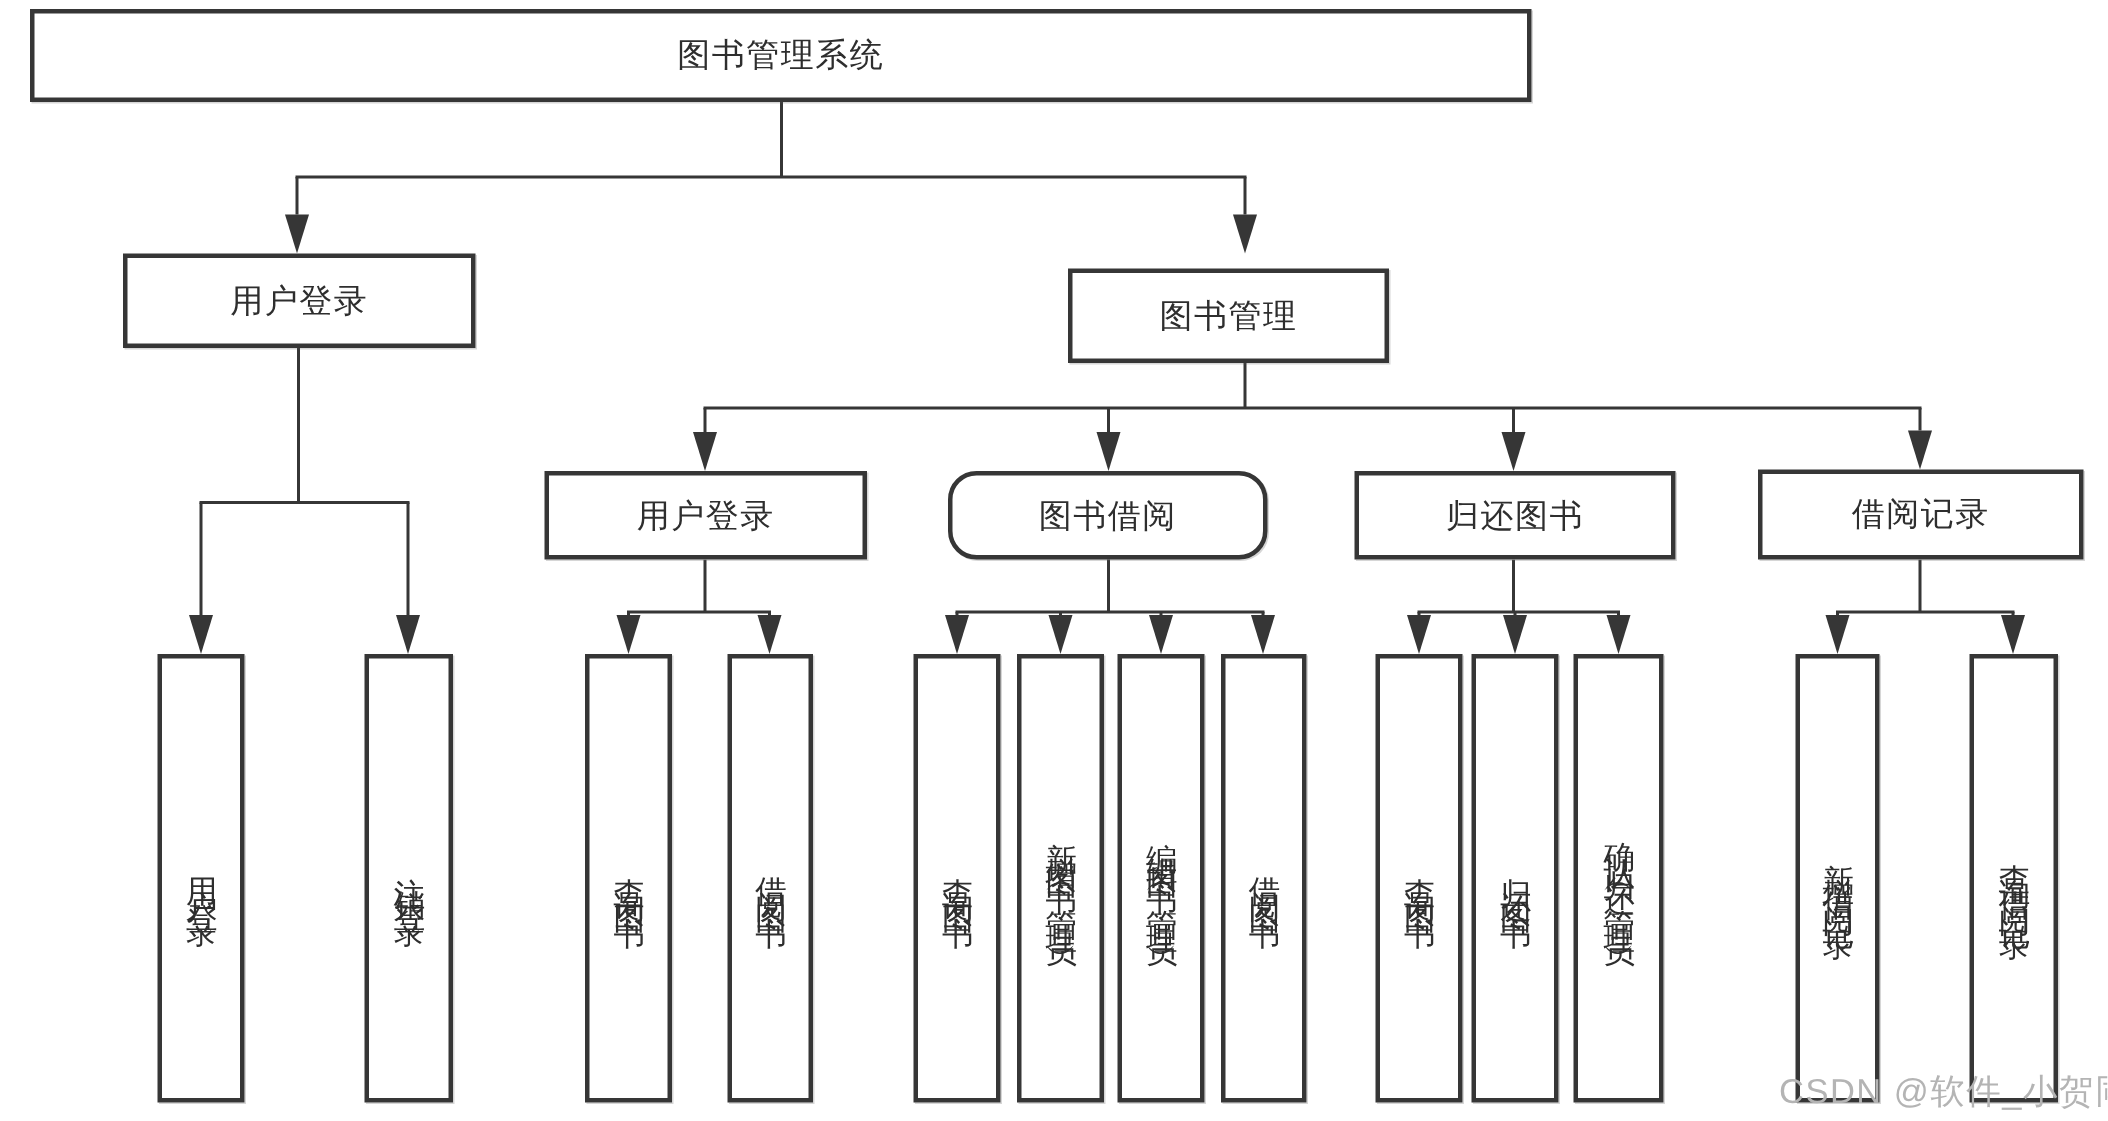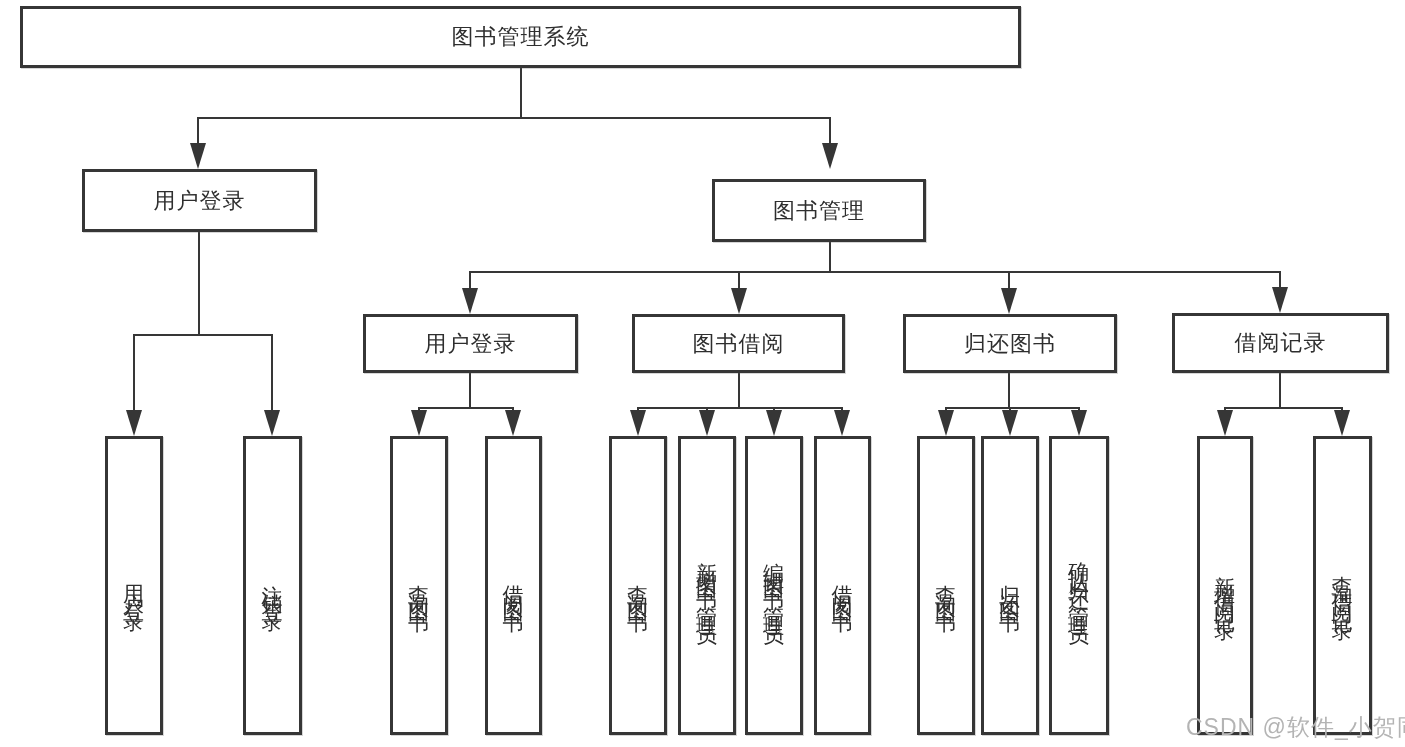--- a/index.html
+++ b/index.html
@@ -112,21 +112,21 @@
     <div class="vline" style="left: 1279px; top: 373px; width: 2px; height: 35px;"></div>
     <div class="hline" style="left: 1224px; top: 407px; width: 119px; height: 2px;"></div>
     <div class="vline" style="left: 1224px; top: 408px; width: 2px; height: 2px;"></div>
     <div class="arrowhead" style="left: 1217px; top: 410px;"></div>
     <div class="vline" style="left: 1341px; top: 408px; width: 2px; height: 2px;"></div>
     <div class="arrowhead" style="left: 1334px; top: 410px;"></div>
     <div class="node" style="left: 20px; top: 6px; width: 1001px; height: 62px; font-family: Liberation Mono, monospace;">图书管理系统</div>
     <div class="node" style="left: 82px; top: 169px; width: 235px; height: 63px;">用户登录</div>
     <div class="node" style="left: 712px; top: 169px; width: 214px; height: 63px; margin-top: 10px;">图书管理</div>
     <div class="node" style="left: 363px; top: 314px; width: 215px; height: 59px;">用户登录</div>
-    <div class="node" style="left: 632px; top: 314px; width: 213px; height: 59px;">图书借阅</div>
+    <div class="node" style="left: 632px; top: 314px; width: 213px; height: 59px; border-radius: 19px;">图书借阅</div>
     <div class="node" style="left: 903px; top: 314px; width: 214px; height: 59px;">归还图书</div>
     <div class="node" style="left: 1172px; top: 313px; width: 217px; height: 60px;">借阅记录</div>
     <div class="node vertical" style="left: 105px; top: 436px; width: 58px; height: 299px;">用户登录</div>
     <div class="node vertical" style="left: 243px; top: 436px; width: 59px; height: 299px;">注销登录</div>
     <div class="node vertical" style="left: 390px; top: 436px; width: 58px; height: 299px;">查询图书</div>
     <div class="node vertical" style="left: 485px; top: 436px; width: 57px; height: 299px;">借阅图书</div>
     <div class="node vertical" style="left: 609px; top: 436px; width: 58px; height: 299px;">查询图书</div>
     <div class="node vertical" style="left: 678px; top: 436px; width: 58px; height: 299px;">新增图书（管理员）</div>
     <div class="node vertical" style="left: 745px; top: 436px; width: 58px; height: 299px;">编辑图书（管理员）</div>
     <div class="node vertical" style="left: 814px; top: 436px; width: 57px; height: 299px;">借阅图书</div>

